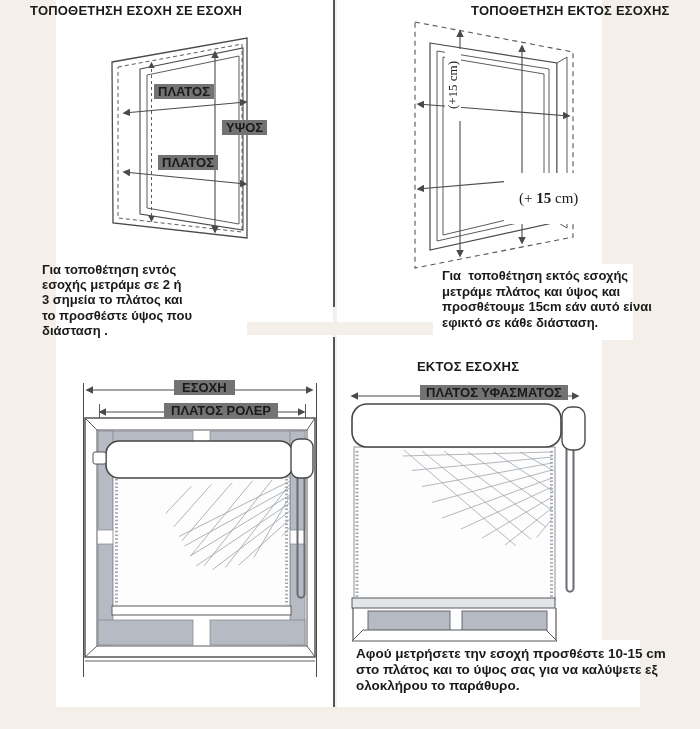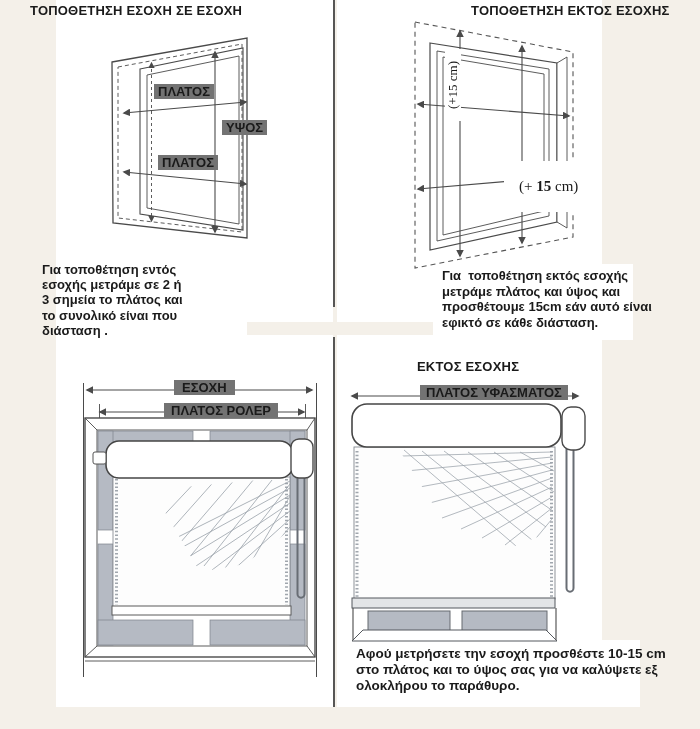--- a/index.html
+++ b/index.html
@@ -161,29 +161,29 @@
   </svg>
 
   <div class="txt title" style="left:30px;top:3px;">ΤΟΠΟΘΕΤΗΣΗ ΕΣΟΧΗ ΣΕ ΕΣΟΧΗ</div>
   <div class="txt title" style="left:471px;top:3px;">ΤΟΠΟΘΕΤΗΣΗ ΕΚΤΟΣ ΕΣΟΧΗΣ</div>
 
   <div class="txt dlabel" style="left:154px;top:84px;">ΠΛΑΤΟΣ</div>
   <div class="txt dlabel" style="left:222px;top:120px;">ΥΨΟΣ</div>
   <div class="txt dlabel" style="left:158px;top:155px;">ΠΛΑΤΟΣ</div>
 
   <div class="txt serif" style="left:417px;top:77px;width:72px;text-align:center;font-size:13px;transform:rotate(-90deg);">(+15 cm)</div>
-  <div class="txt serif" style="left:504px;top:161px;font-size:15px;">
+  <div class="txt serif" style="left:504px;top:173px;font-size:15px;">
     <span>(+ </span><span style="font-weight:700">15</span><span> cm)</span>
   </div>
 
   <div class="txt caption" id="tl-caption">
     <div>Για τοποθέτηση εντός</div>
     <div>εσοχής μετράμε σε 2 ή</div>
     <div>3 σημεία το πλάτος και</div>
-    <div>το συνολικό είναι που</div>
+    <div>το προσθέστε ύψος που</div>
     <div>διάσταση .</div>
   </div>
 
   <div class="txt caption" id="tr-caption">
     <div>Για  τοποθέτηση εκτός εσοχής</div>
     <div>μετράμε πλάτος και ύψος και</div>
     <div>προσθέτουμε 15cm εάν αυτό είναι</div>
     <div>εφικτό σε κάθε διάσταση.</div>
   </div>
 

